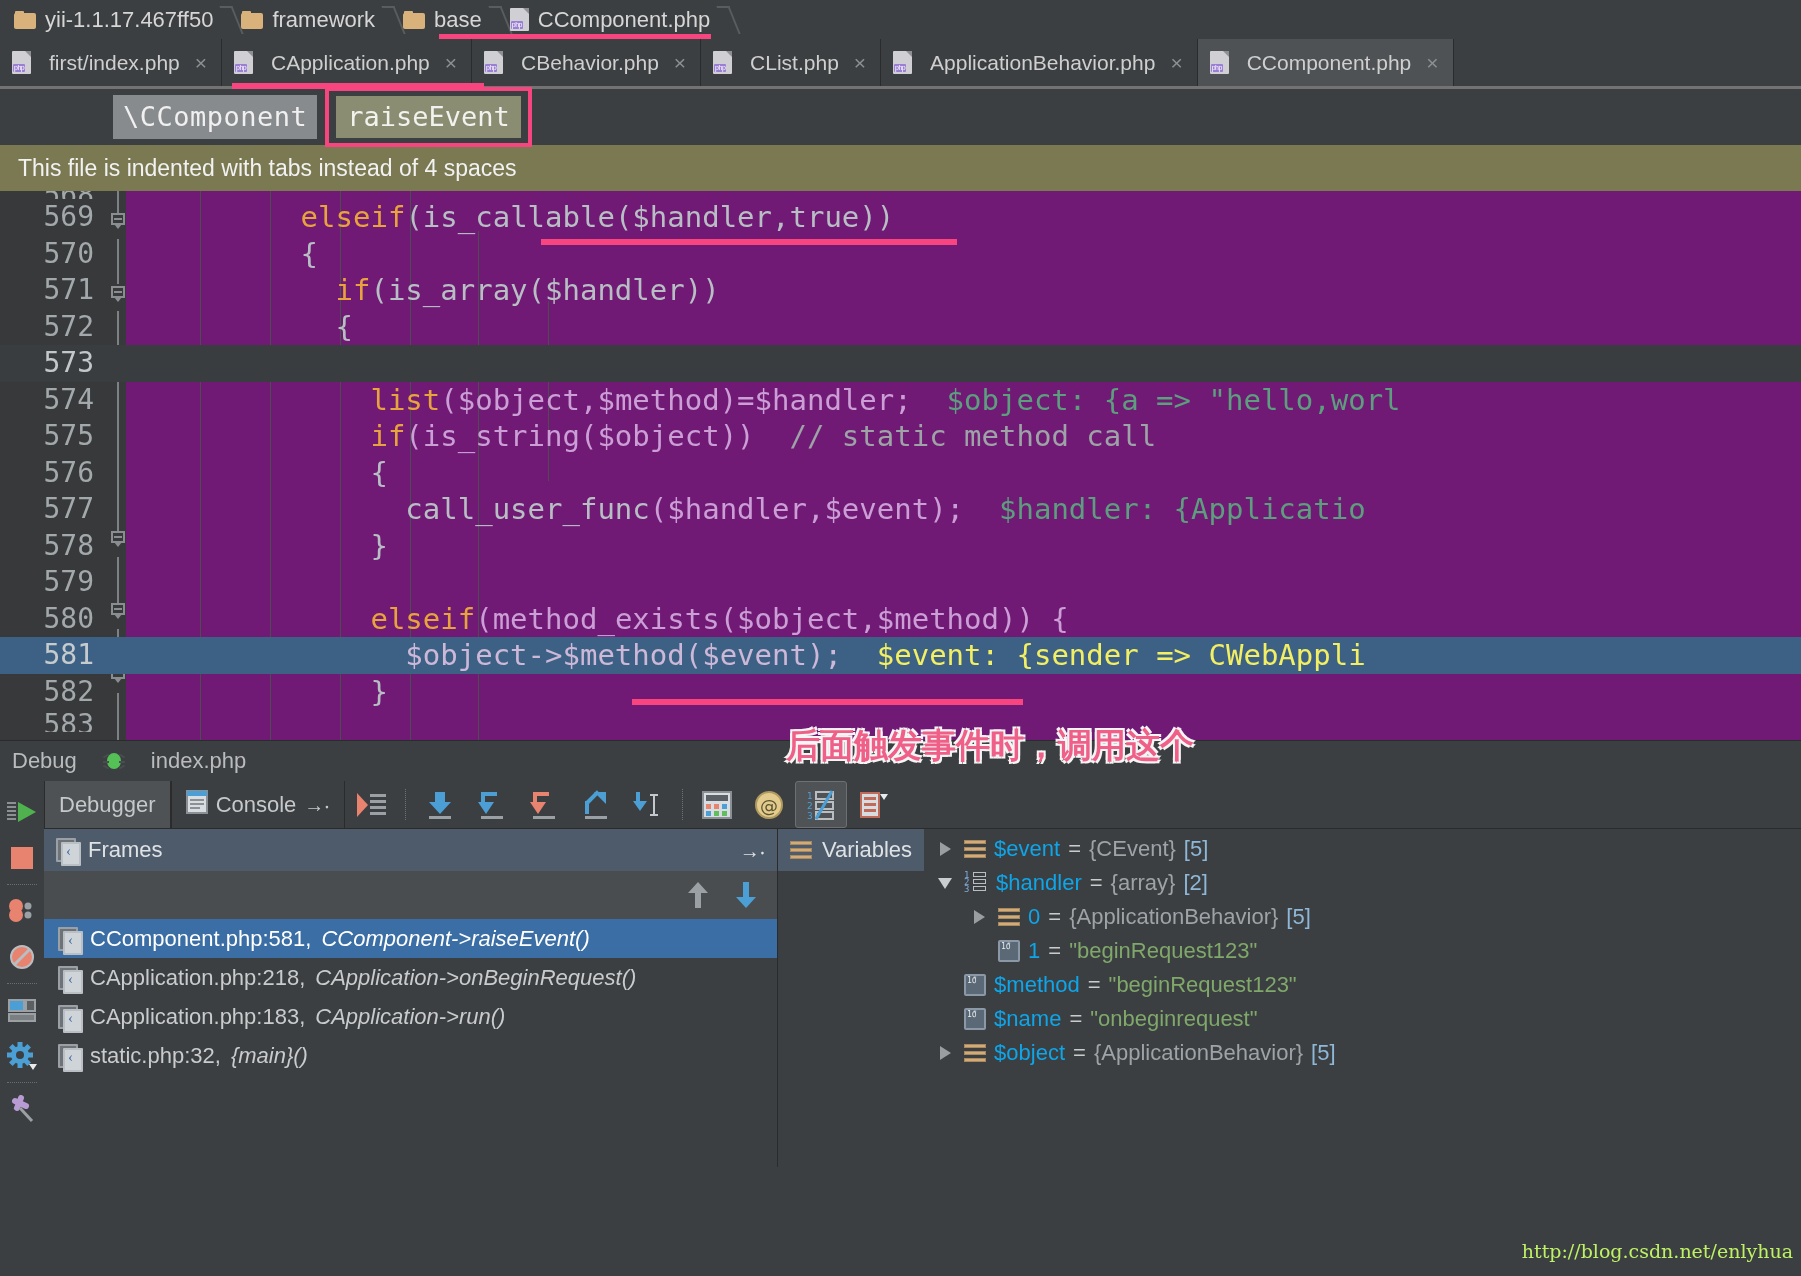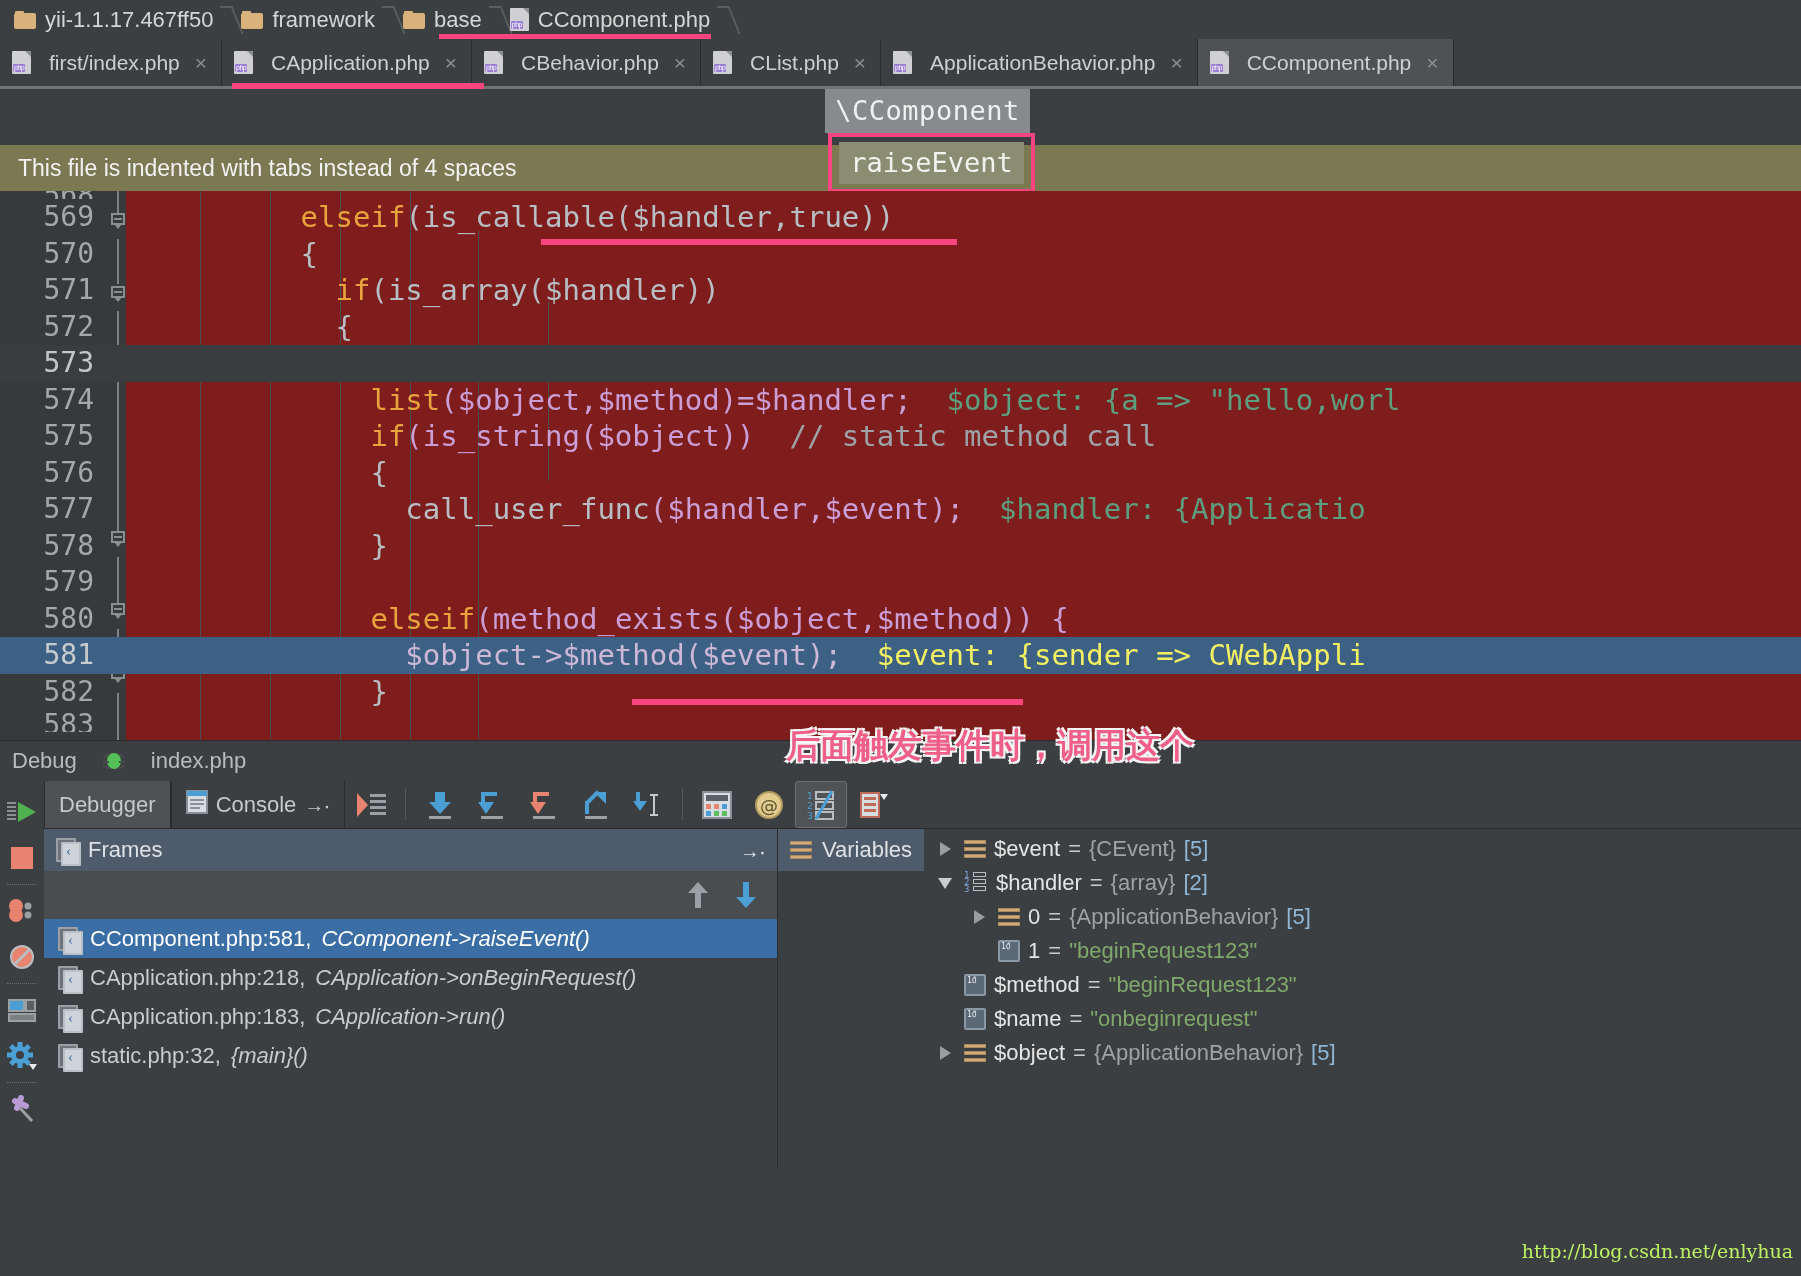--- a/index.html
+++ b/index.html
@@ -79,23 +79,22 @@
     color: #8d8f90; font-size: 21px; margin-left: 6px; line-height: 1;
   }
   #tab-underline {
     position: absolute; left: 232px; bottom: -3px;
     width: 252px; height: 6px; background: #f8457f;
   }
 
   
   #navbar {
     height: 56px; background: #3c3f41;
-    display: flex; align-items: center; padding-left: 54px;
+    display: flex; align-items: center; padding-left: 113px;
     position: relative;
-    flex-direction: column;
   }
   #nav-class {
     background: #878b8d; color: #f0f0f0;
     font-family: "DejaVu Sans Mono", monospace;
     font-size: 27px; padding: 6px 10px 7px 10px; letter-spacing: 0.5px;
   }
   #nav-method-wrap {
     position: relative; margin-left: 8px;
     border: 4px solid #f8457f; padding: 5px 7px;
   }
@@ -107,21 +106,21 @@
 
   
   #notification {
     height: 46px; background: #7a7952;
     display: flex; align-items: center; padding-left: 18px;
     color: #f2f2f2; font-size: 23px;
   }
 
   
   #editor {
-    position: relative; height: 549px; background: #7f1d1d;
+    position: relative; height: 549px; background: #701a75;
     overflow: hidden;
     padding-left: 20px;
   }
   #gutter {
     position: absolute; left: 0; top: 0; width: 126px; height: 100%;
     background: #37393b;
   }
   #gutter-fold {
     position: absolute; left: 110px; top: 0; width: 16px; height: 100%;
   }
@@ -315,21 +314,21 @@
   }
   .bin-icon {
     width: 22px; height: 22px; flex: none; position: relative;
     border: 2px solid #8b98a8; background: #5b6876; border-radius: 2px;
   }
   .bin-icon::after {
     content: "10\A01"; white-space: pre; position: absolute; left: 1px; top: 0px;
     font-size: 8px; line-height: 9px; color: #e6eaee;
     font-family: "DejaVu Sans Mono", monospace;
   }
-  .v-name { color: #e5e5e5; }
+  .v-name { color: #0ea5e9; }
   .v-eq { color: #c9cbcd; }
   .v-type { color: #9ea3a7; }
   .v-count { color: #8fb8d8; }
   .v-str { color: #7fa86a; }
 
   #watermark {
     position: absolute; right: 8px; bottom: 14px;
     color: #bef264; font-size: 19px;
     font-family: "DejaVu Serif", serif;
   }

